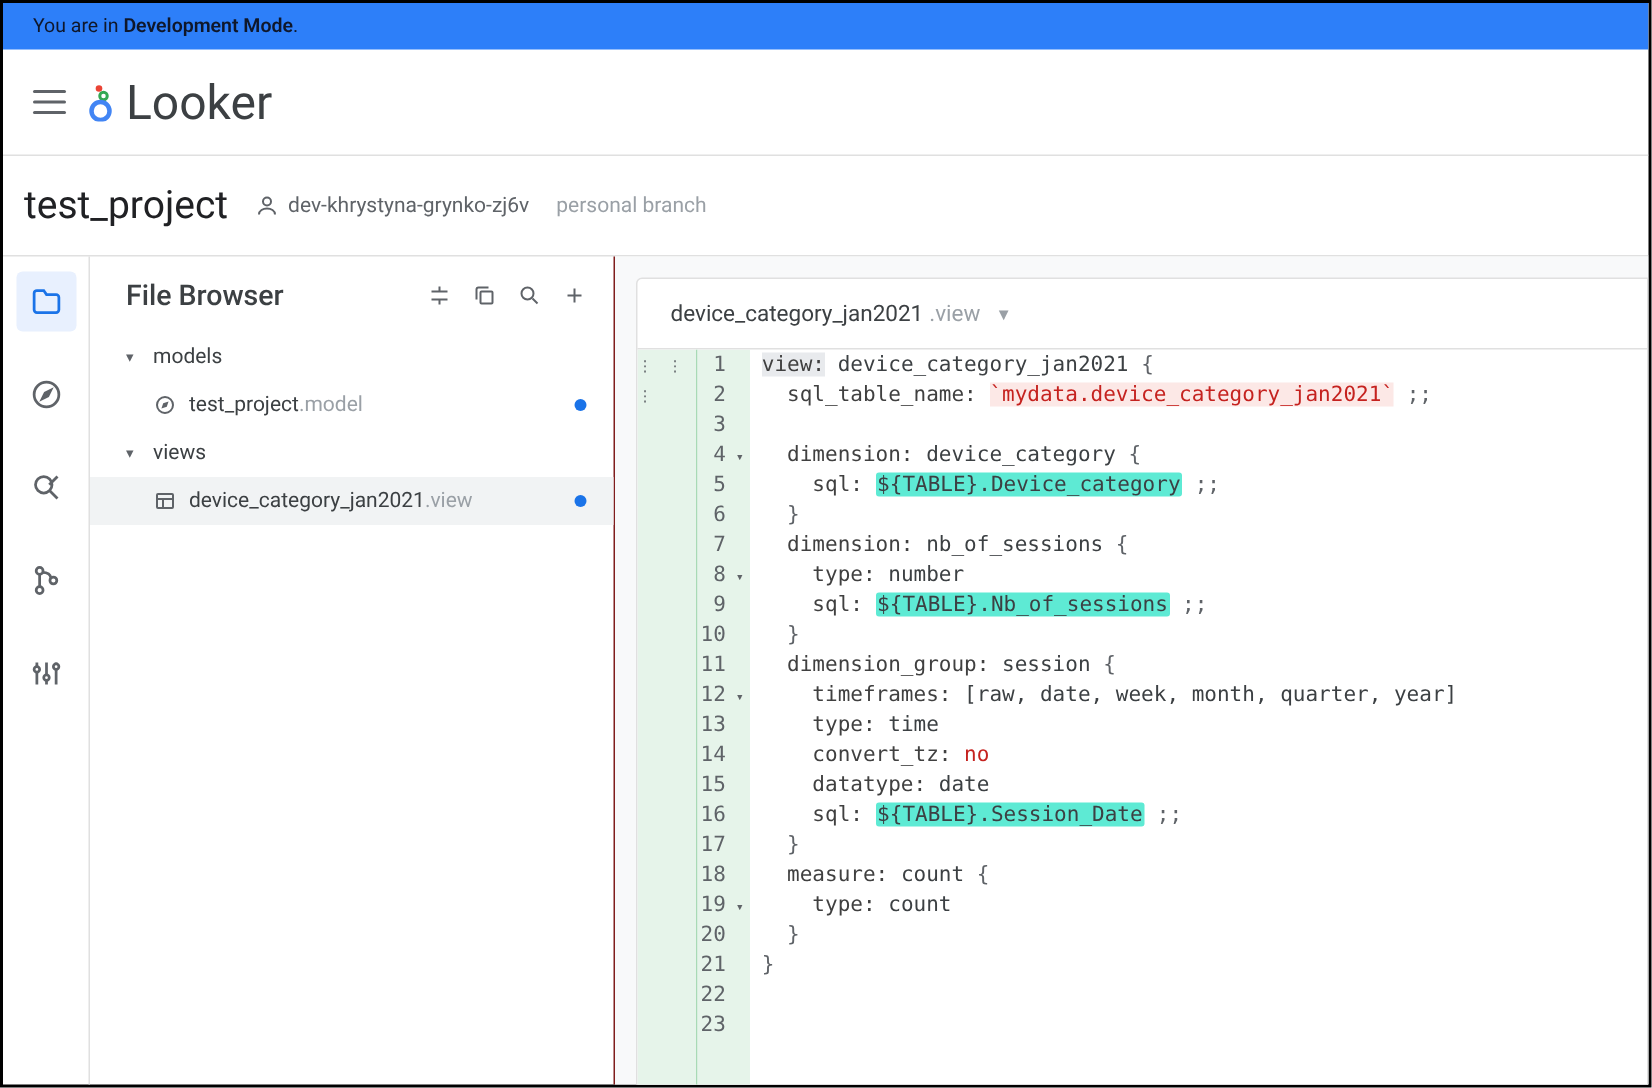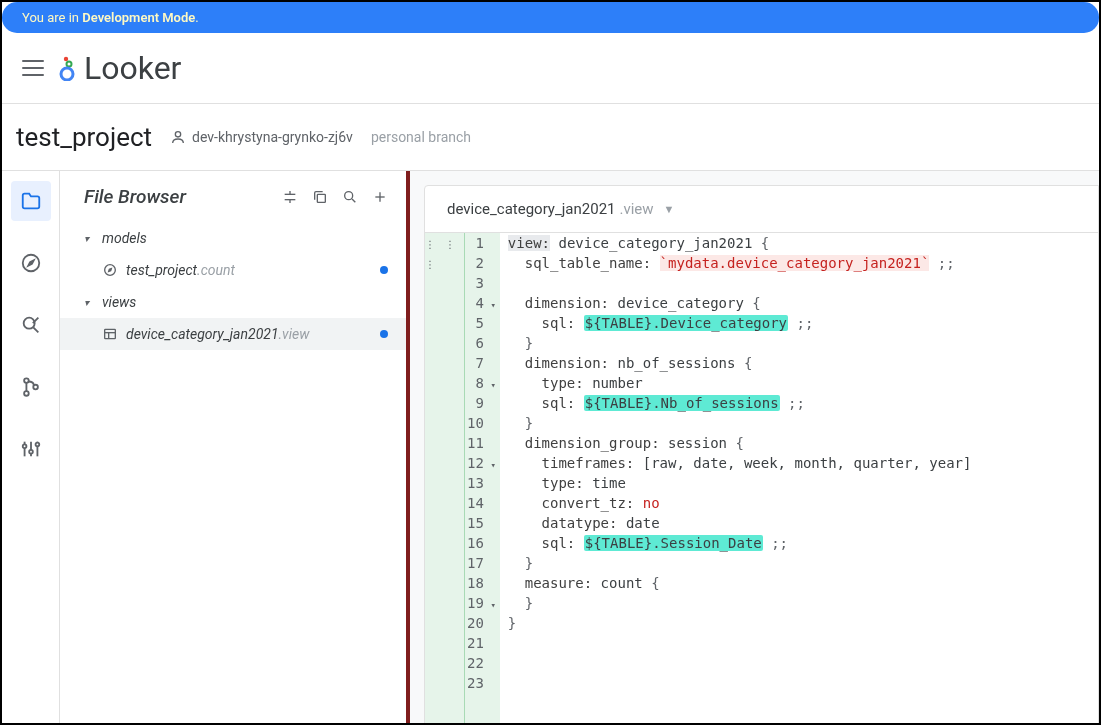--- a/index.html
+++ b/index.html
@@ -1,33 +1,33 @@
 <!DOCTYPE html>
 <html><head>
 <meta charset="utf-8">
 <style>
 * { box-sizing: border-box; margin: 0; padding: 0; }
 body { font-family: -apple-system, BlinkMacSystemFont, "Segoe UI", Roboto, Arial, sans-serif; width: 1101px; height: 725px; border: 2px solid #000; overflow: hidden; background: #fff; }
-.dev-banner { background: #2d7ff9; color: #fef9c3; padding: 8px 20px; font-size: 13px; border-radius: 15px; }
+.dev-banner { background: #2d7ff9; color: #0f172a; padding: 8px 20px; font-size: 13px; }
 .dev-banner .bold { font-weight: 600; }
 .header { display: flex; align-items: center; padding: 16px 20px; border-bottom: 1px solid #e0e0e0; gap: 14px; }
 .hamburger { width: 22px; height: 16px; display: flex; flex-direction: column; justify-content: space-between; cursor: pointer; }
 .hamburger span { height: 2px; background: #5f6368; border-radius: 1px; }
 .logo { display: flex; align-items: center; gap: 6px; }
 .logo-mark { position: relative; width: 20px; height: 26px; }
 .logo-text { font-size: 32px; color: #3c4043; font-weight: 400; }
 .proj-bar { display: flex; align-items: center; padding: 18px 14px 18px 14px; gap: 18px; border-bottom: 1px solid #e0e0e0; }
 .proj-title { font-size: 26px; color: #202124; }
 .branch { display: flex; align-items: center; gap: 6px; color: #5f6368; font-size: 14px; }
 .branch-sub { color: #9aa0a6; font-size: 14px; }
 .main { display: flex; height: calc(725px - 38px - 65px - 64px - 4px); }
 .left-rail { width: 58px; display: flex; flex-direction: column; align-items: center; padding-top: 10px; gap: 22px; border-right: 1px solid #e0e0e0; }
 .rail-icon { width: 40px; height: 40px; display: flex; align-items: center; justify-content: center; border-radius: 4px; cursor: pointer; color: #5f6368; }
 .rail-icon.active { background: #e8f0fe; color: #1a73e8; }
-.fb-panel { width: 350px; border-right: 4px solid #7f1d1d; padding: 14px 0 0 0; font-style: italic; }
+.fb-panel { width: 350px; border-right: 1px solid #7f1d1d; padding: 14px 0 0 0; }
 .fb-header { display: flex; align-items: center; justify-content: space-between; padding: 0 18px 14px 24px; }
 .fb-title { font-size: 19px; color: #3c4043; font-weight: 500; }
 .fb-tools { display: flex; gap: 14px; color: #5f6368; }
 .fb-tools span { cursor: pointer; }
 .tree { font-size: 14px; color: #3c4043; }
 .tree-row { display: flex; align-items: center; padding: 8px 18px 8px 24px; cursor: pointer; gap: 8px; }
 .tree-row .caret { width: 10px; color: #5f6368; font-size: 10px; }
 .tree-leaf { padding-left: 42px; display: flex; align-items: center; gap: 8px; padding-top: 8px; padding-bottom: 8px; padding-right: 18px; cursor: pointer; }
 .tree-leaf.selected { background: #f1f3f4; }
 .tree-leaf .ext { color: #9aa0a6; }
@@ -170,21 +170,21 @@
         <span class="caret">▾</span>
         <span>models</span>
       </div>
       <div class="tree-leaf">
         <span class="file-icon">
             <svg width="16" height="16" viewBox="0 0 24 24" fill="none" stroke="#5f6368" stroke-width="2">
               <circle cx="12" cy="12" r="8"></circle>
               <polygon points="14,10 13,13 10,14 11,11" fill="#5f6368"></polygon>
             </svg>
           </span>
-        <span><span>test_project</span><span class="ext">.count</span></span>
+        <span><span>test_project</span><span class="ext">.model</span></span>
         <span class="dot"></span>
       </div>
       <div class="tree-row">
         <span class="caret">▾</span>
         <span>views</span>
       </div>
       <div class="tree-leaf selected">
         <span class="file-icon">
             <svg width="16" height="16" viewBox="0 0 24 24" fill="none" stroke="#5f6368" stroke-width="2">
               <rect x="4" y="5" width="16" height="14" rx="1"></rect>
@@ -244,20 +244,21 @@
           <div>    <span class="tk-key">sql:</span> <span class="tk-ident tk-var"><span>${TABLE}</span><span>.Nb_of_sessions</span></span> <span class="tk-punc">;;</span></div>
           <div>  <span class="tk-punc">}</span></div>
           <div>  <span class="tk-key">dimension_group:</span> <span class="tk-ident">session</span> <span class="tk-punc">{</span></div>
           <div>    <span class="tk-key">timeframes:</span> <span class="tk-ident">[raw, date, week, month, quarter, year]</span></div>
           <div>    <span class="tk-key">type:</span> <span class="tk-ident">time</span></div>
           <div>    <span class="tk-key">convert_tz:</span> <span class="tk-no">no</span></div>
           <div>    <span class="tk-key">datatype:</span> <span class="tk-ident">date</span></div>
           <div>    <span class="tk-key">sql:</span> <span class="tk-ident tk-var"><span>${TABLE}</span><span>.Session_Date</span></span> <span class="tk-punc">;;</span></div>
           <div>  <span class="tk-punc">}</span></div>
           <div>  <span class="tk-key">measure:</span> <span class="tk-ident">count</span> <span class="tk-punc">{</span></div>
+          <div>    <span class="tk-key">type:</span> <span class="tk-ident">count</span></div>
           <div>  <span class="tk-punc">}</span></div>
           <div><span class="tk-punc">}</span></div>
           <div></div>
         </div>
       </div>
     </div>
   </div>
 </div>
 
 </body></html>

